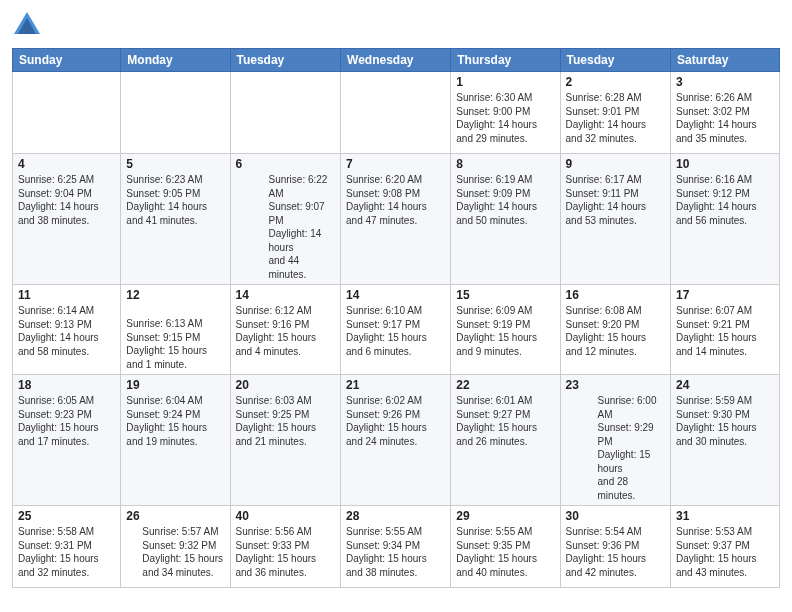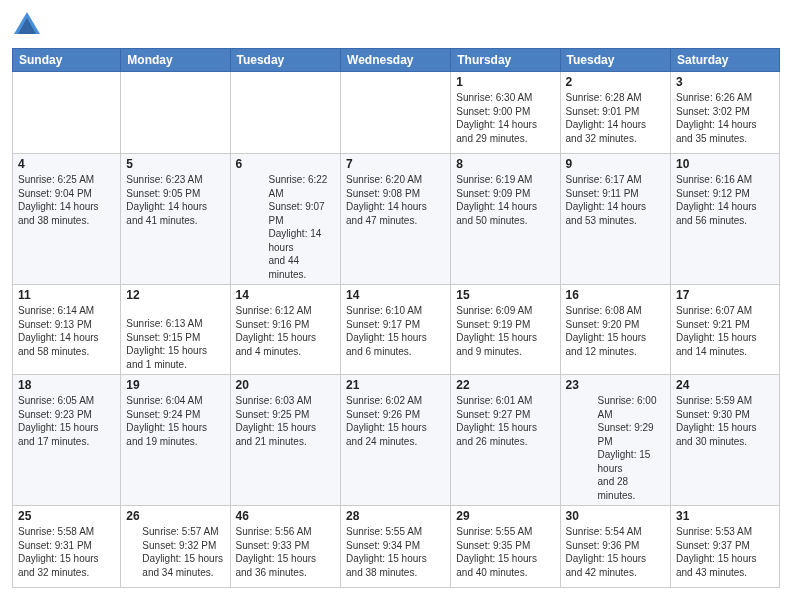--- a/index.html
+++ b/index.html
@@ -317,21 +317,21 @@
 and 32 minutes.</div>
           </td>
           <td>
             <span class="day-number">26</span>
             <div class="cell-text" style="white-space: pre-line; margin-left: 16px;">Sunrise: 5:57 AM
 Sunset: 9:32 PM
 Daylight: 15 hours
 and 34 minutes.</div>
           </td>
           <td>
-            <span class="day-number">46</span>
+            <span class="day-number">40</span>
             <div class="cell-text" style="white-space: pre-line;">Sunrise: 5:56 AM
 Sunset: 9:33 PM
 Daylight: 15 hours
 and 36 minutes.</div>
           </td>
           <td>
             <span class="day-number">28</span>
             <div class="cell-text" style="white-space: pre-line;">Sunrise: 5:55 AM
 Sunset: 9:34 PM
 Daylight: 15 hours

